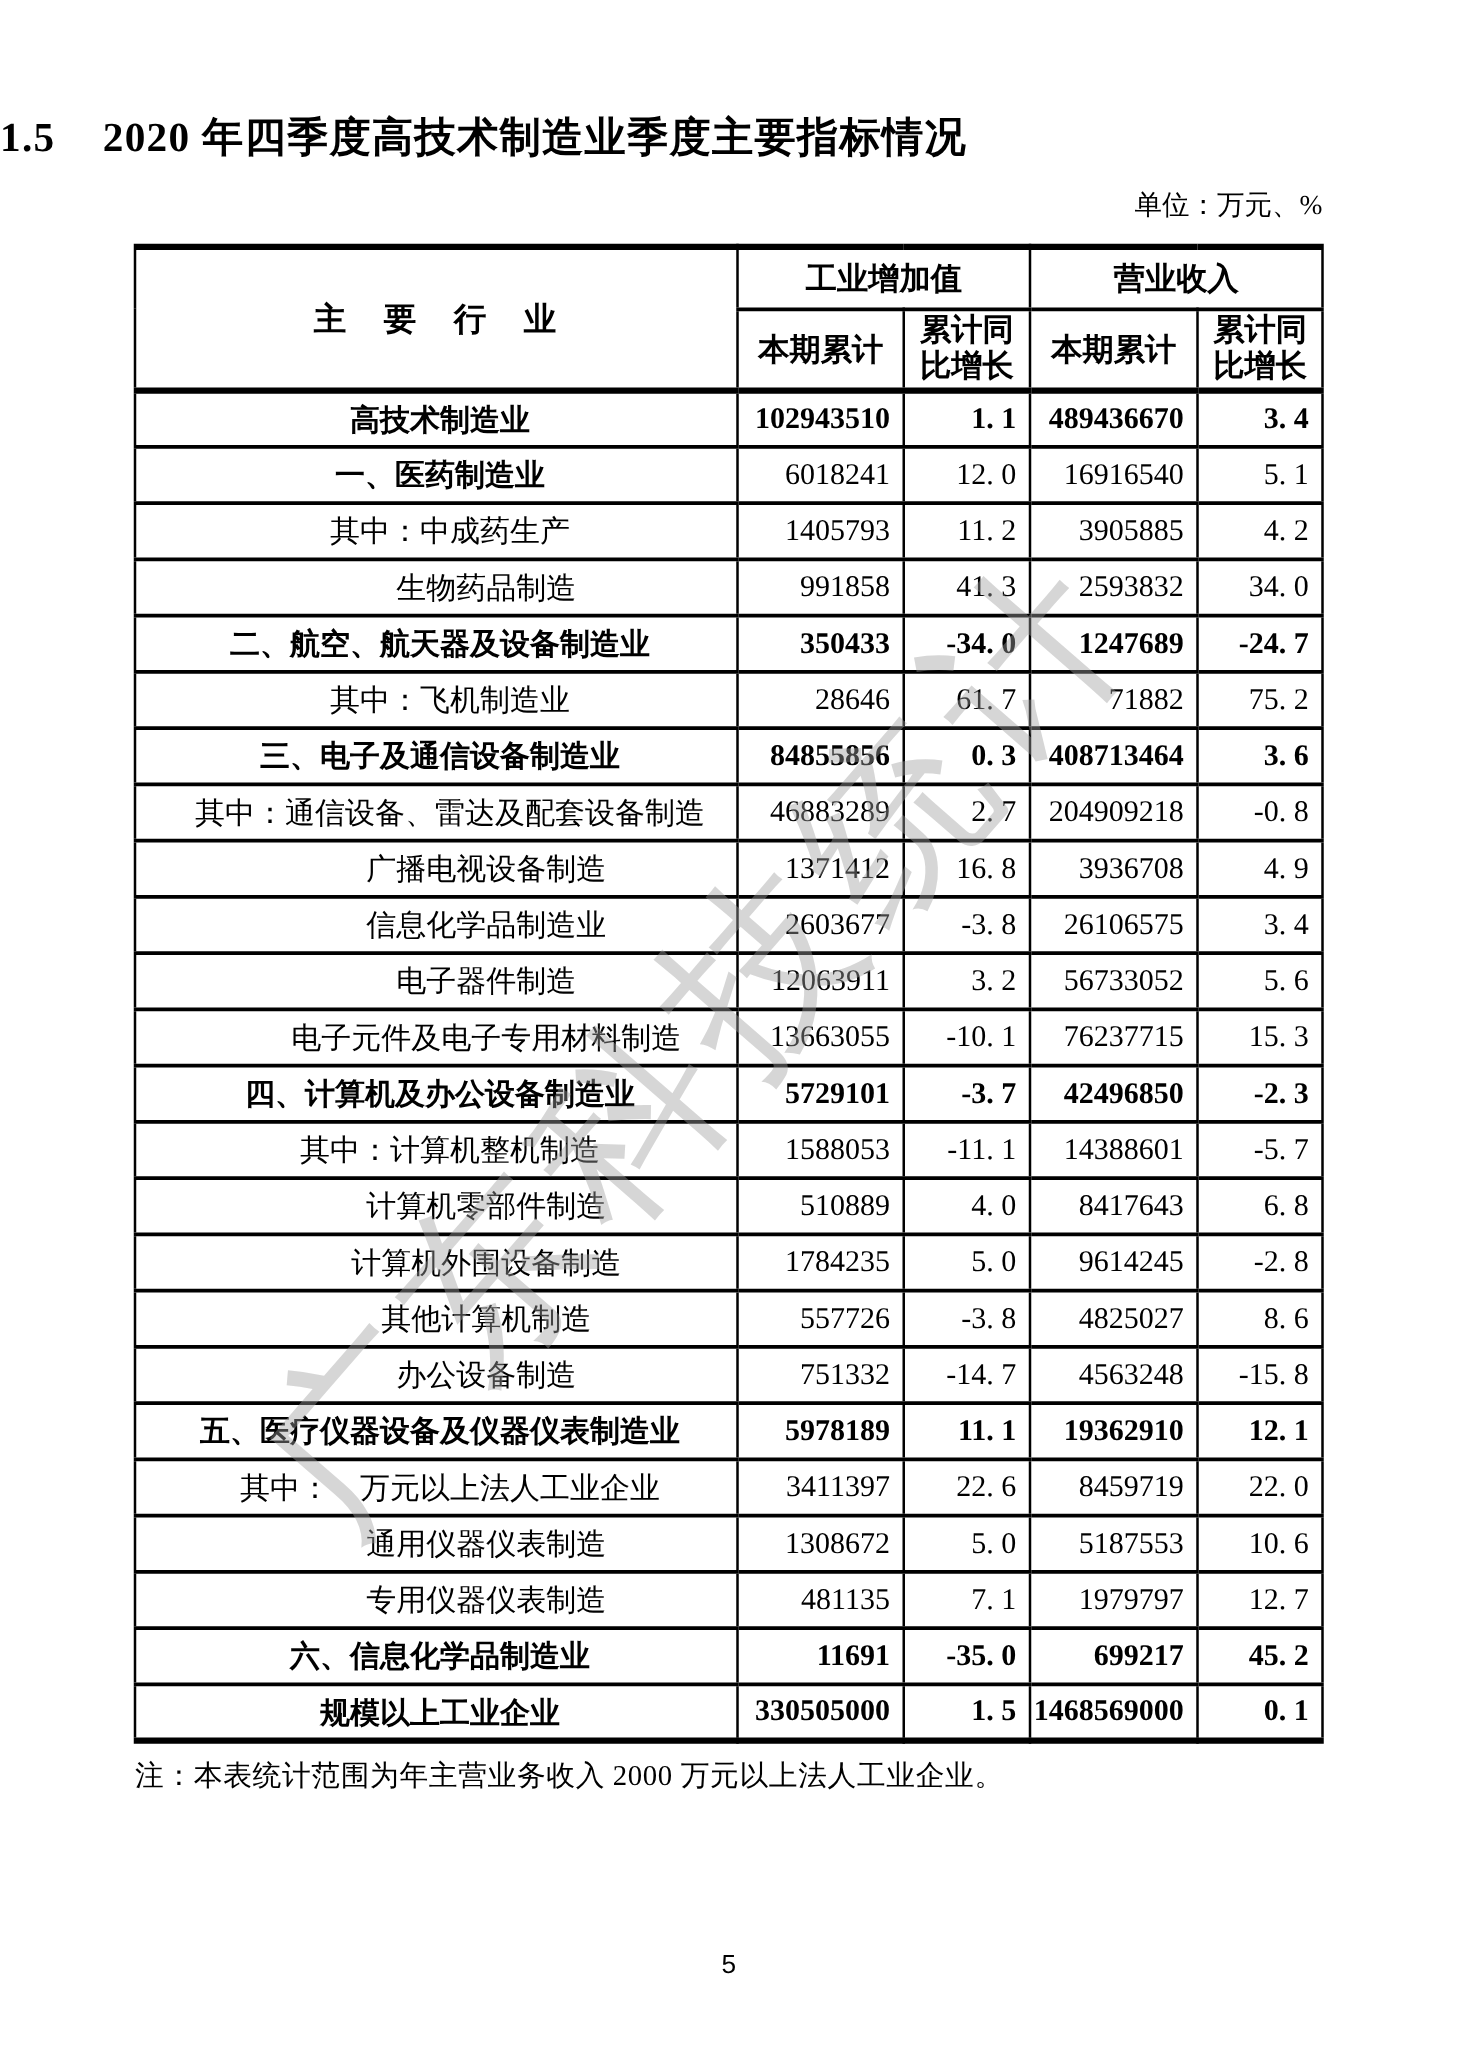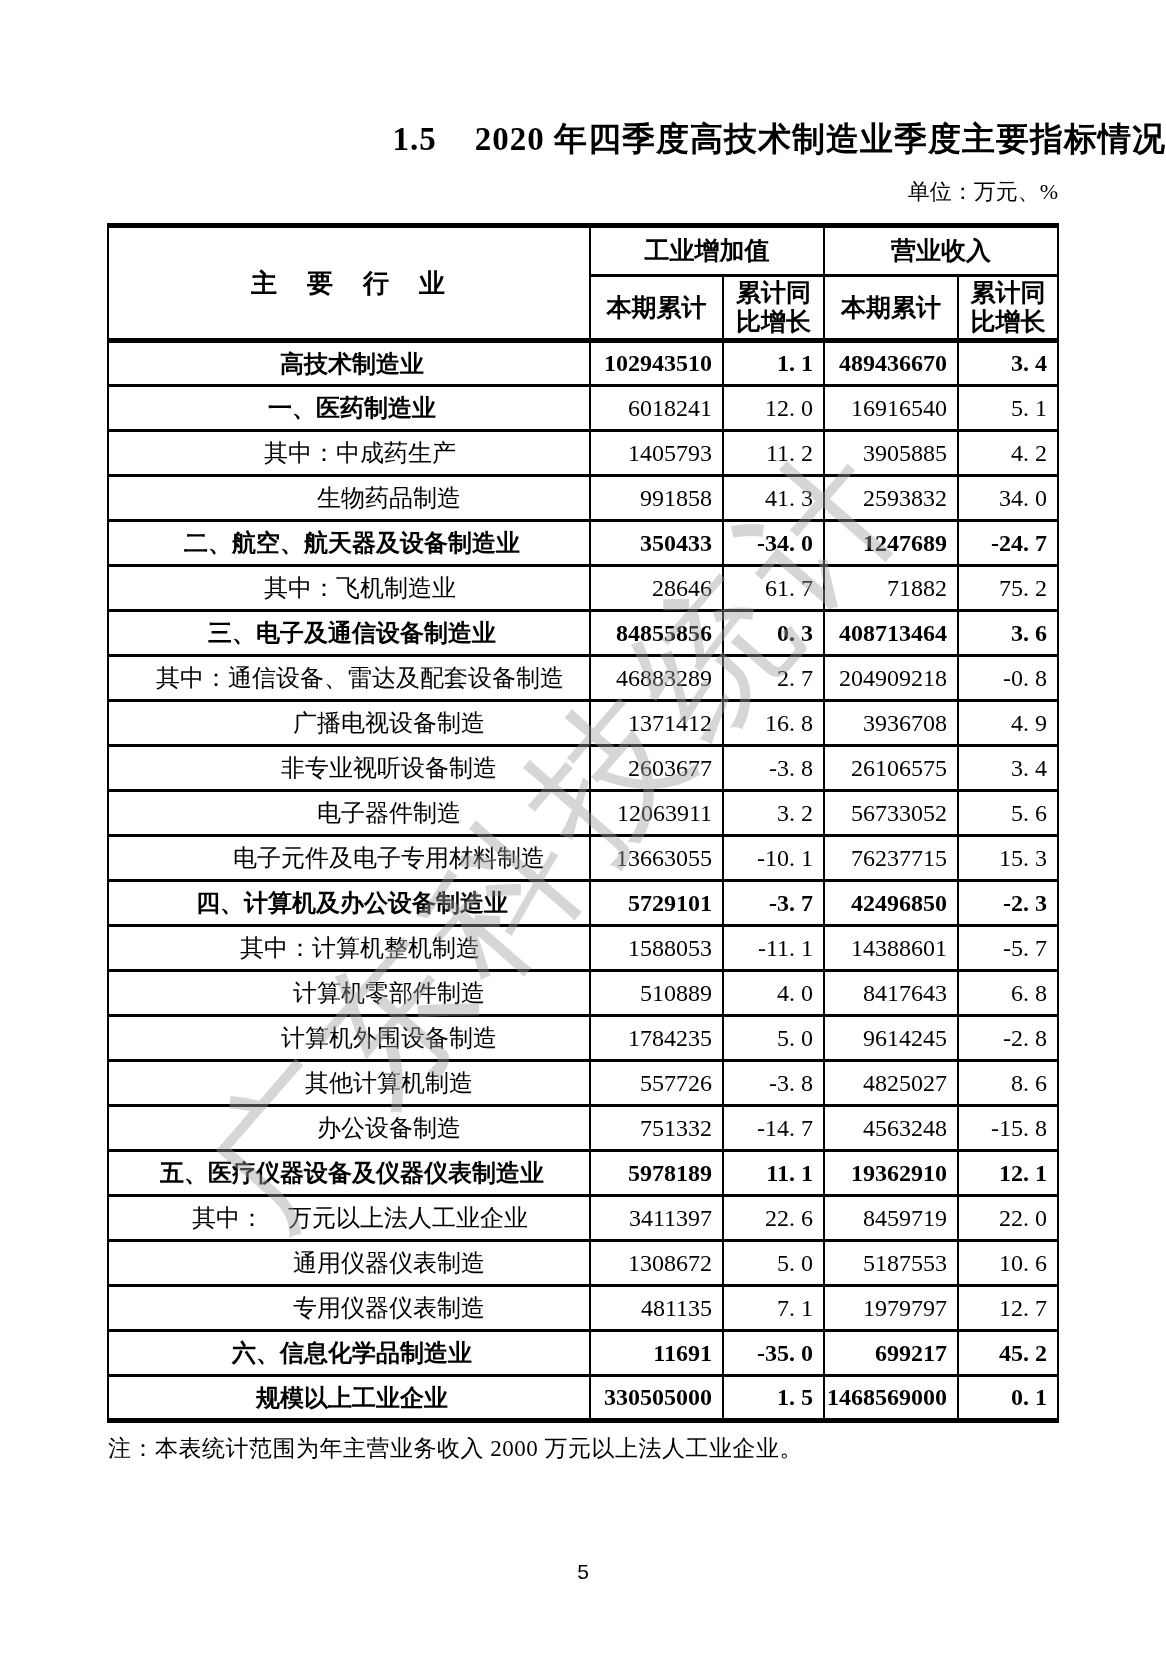--- a/index.html
+++ b/index.html
@@ -3,21 +3,21 @@
 <meta charset="utf-8">
 <style>
   html, body { margin:0; padding:0; }
   body {
     width:1166px; height:1654px;
     background:#ffffff; color:#000;
     font-family:"Liberation Serif","DejaVu Serif",serif;
     position:relative; overflow:hidden;
   }
   .title {
-    text-align:right; padding-top:118px;
+    text-align:left; padding-top:90px;
     font-size:33px; font-weight:bold; letter-spacing:1px;
     line-height:1.3;
   }
   .title .num { margin-right:38px; }
   .unit {
     width:950px; margin:16px auto 16px;
     text-align:right; font-size:22px;
   }
   table.indicators {
     width:950px; margin:12px auto 0;
@@ -158,21 +158,21 @@
     <td class="c-num">-0. 8</td>
   </tr>
         <tr>
     <td class="c-label ind-2">广播电视设备制造</td>
     <td class="c-num">1371412</td>
     <td class="c-num">16. 8</td>
     <td class="c-num">3936708</td>
     <td class="c-num">4. 9</td>
   </tr>
         <tr>
-    <td class="c-label ind-2">非专业视听设备制造</td>
+    <td class="c-label ind-2">信息化学品制造业</td>
     <td class="c-num">2603677</td>
     <td class="c-num">-3. 8</td>
     <td class="c-num">26106575</td>
     <td class="c-num">3. 4</td>
   </tr>
         <tr>
     <td class="c-label ind-2">电子器件制造</td>
     <td class="c-num">12063911</td>
     <td class="c-num">3. 2</td>
     <td class="c-num">56733052</td>

